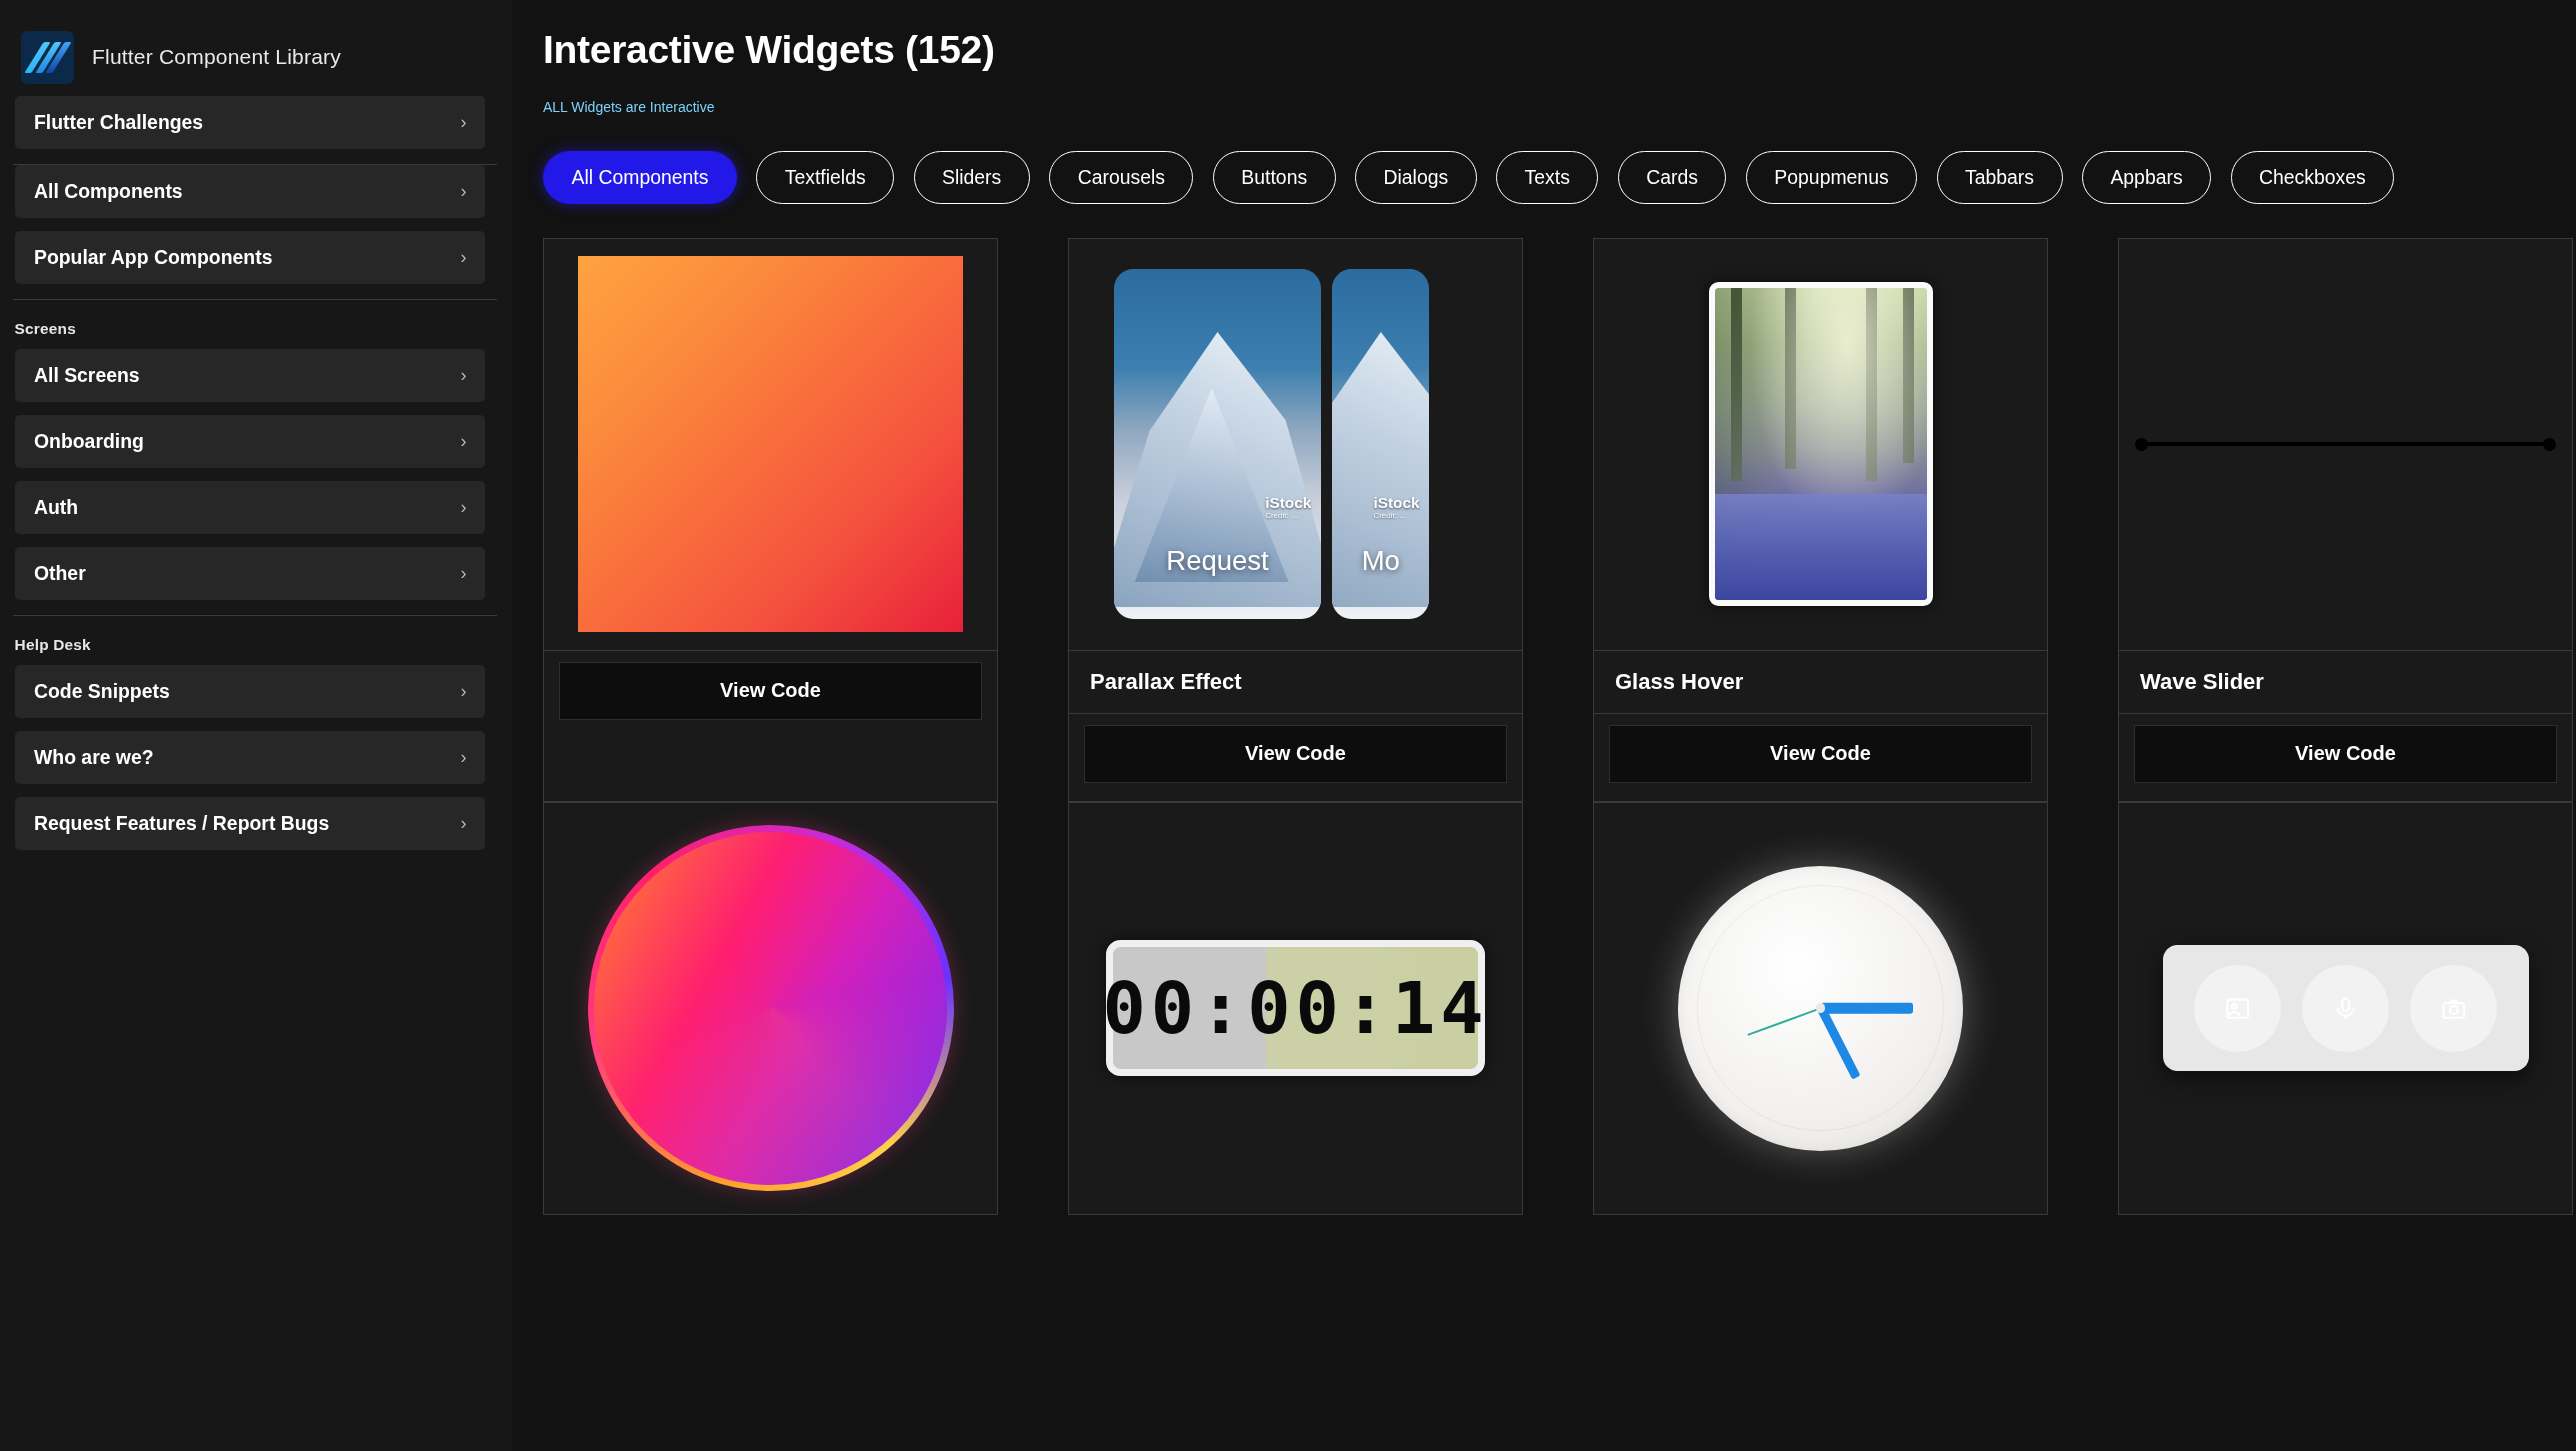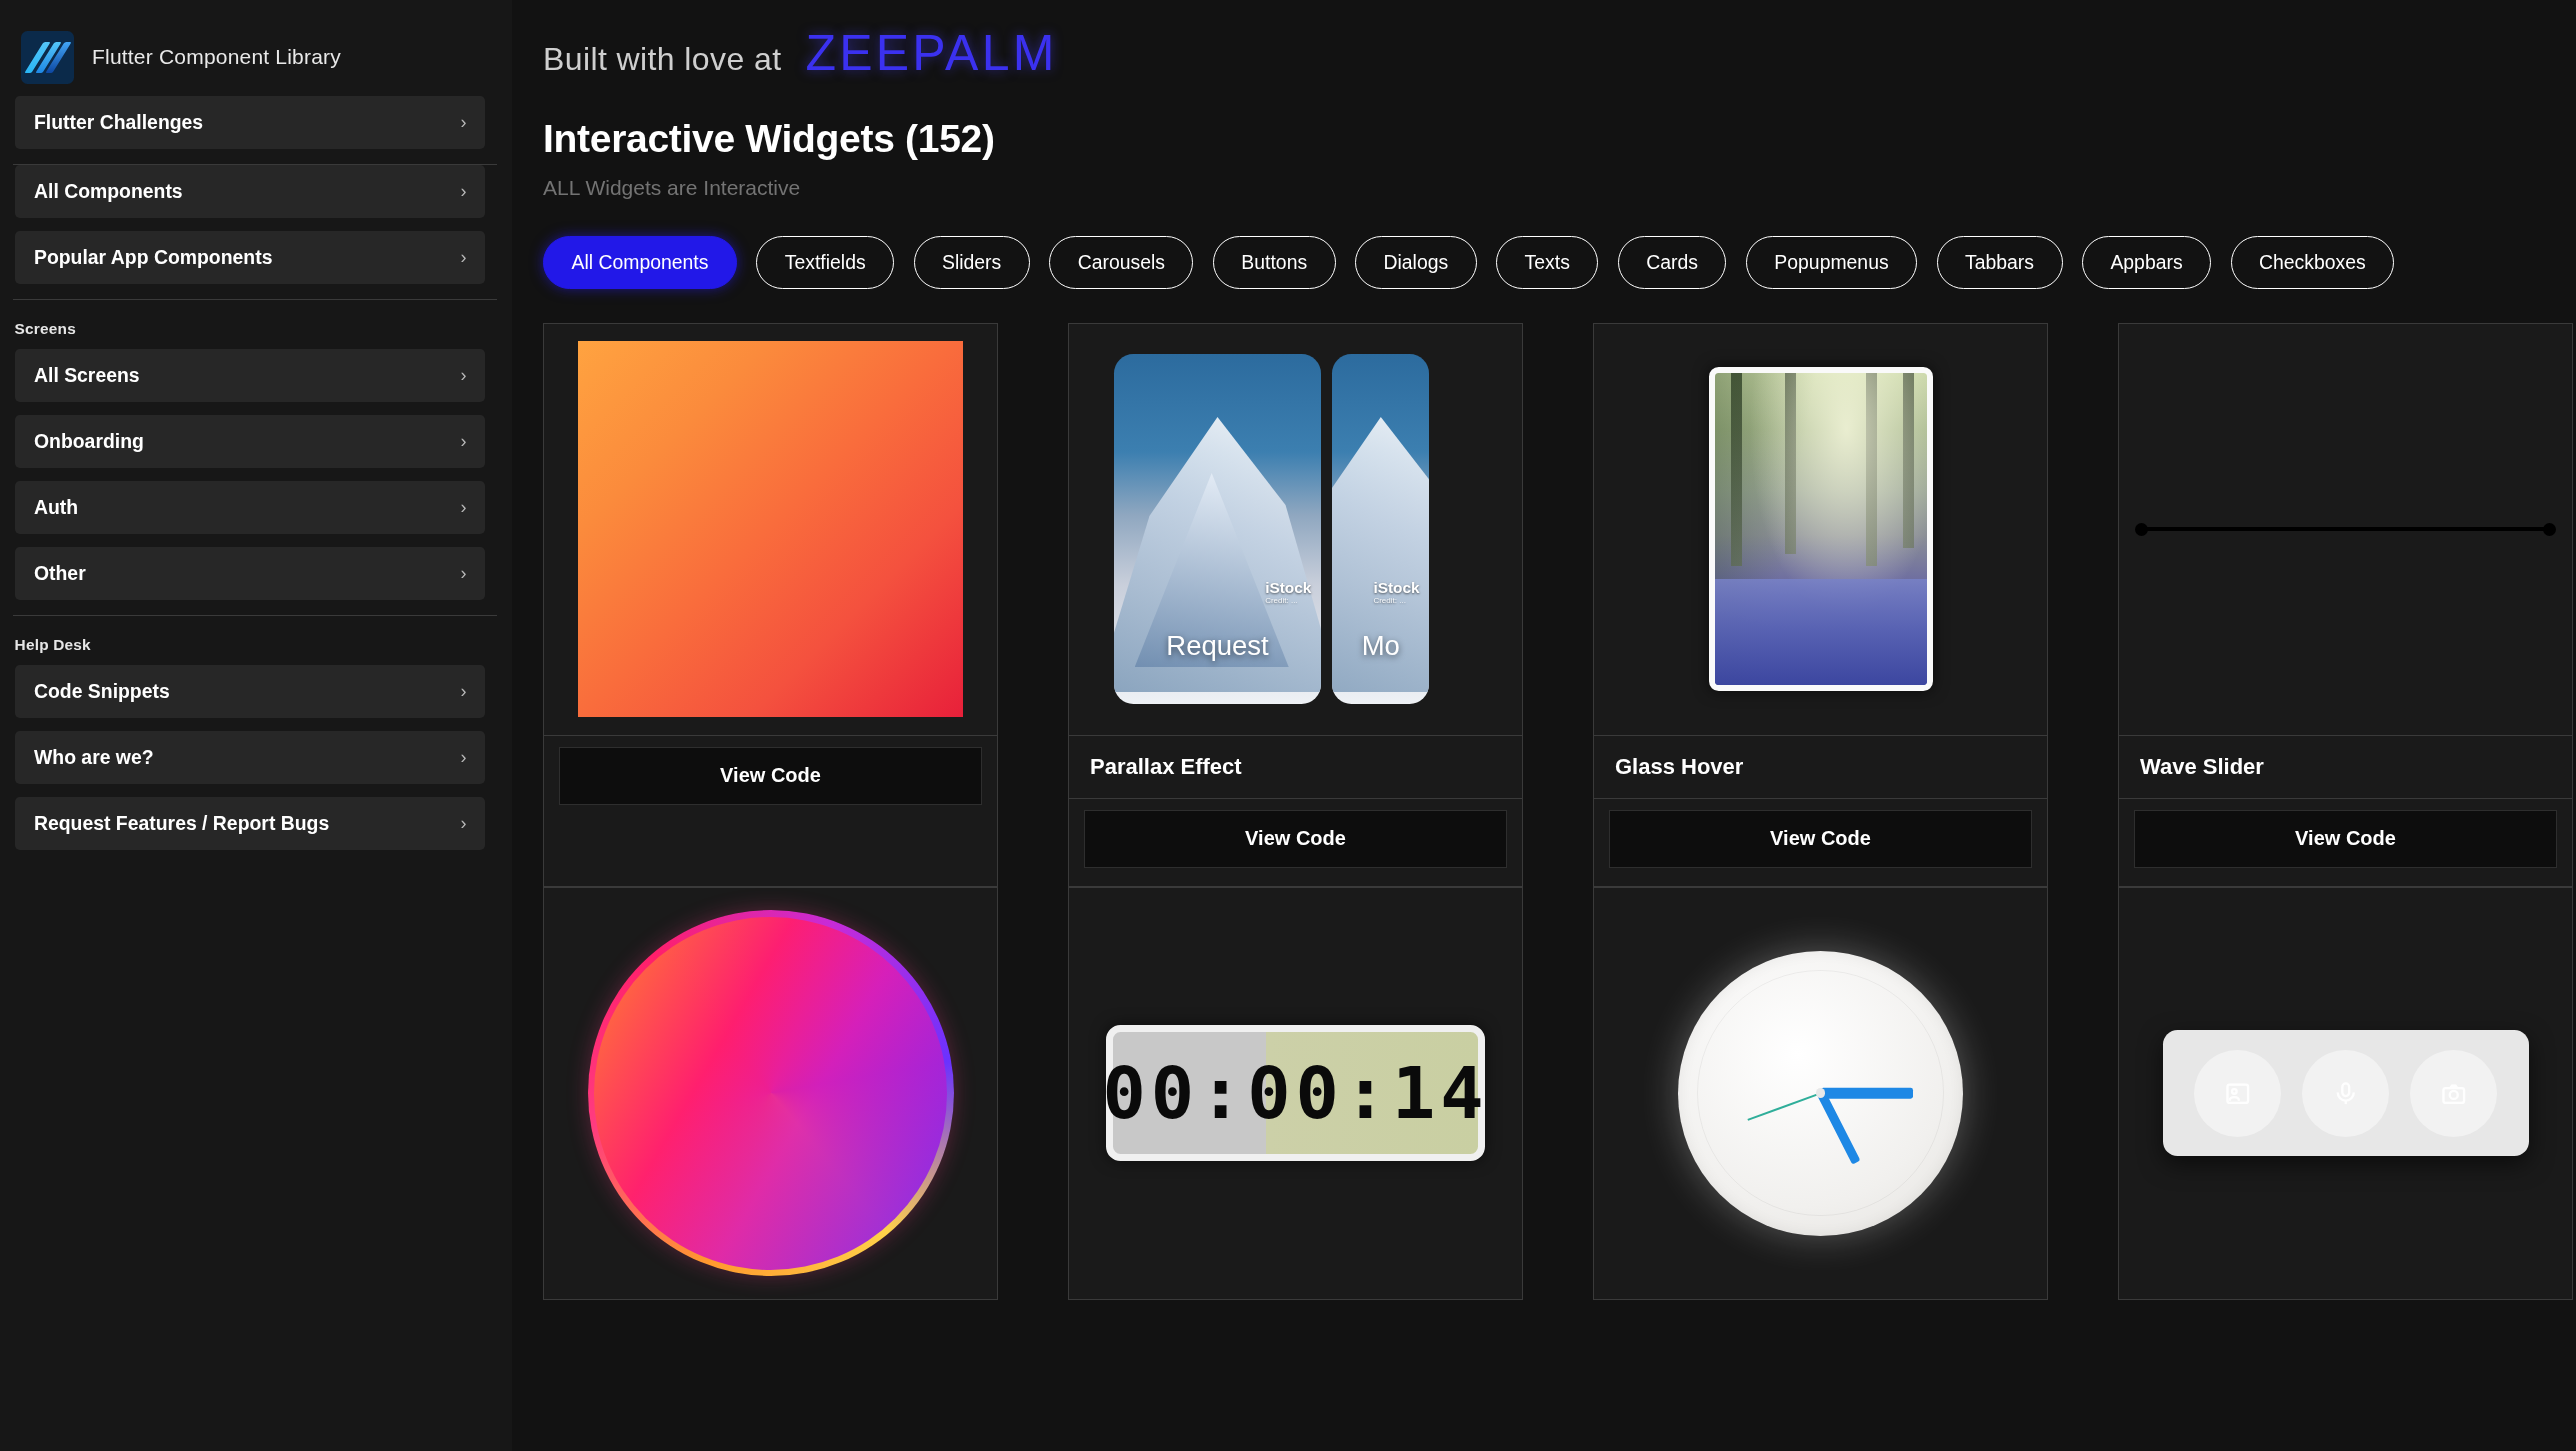--- a/index.html
+++ b/index.html
@@ -83,21 +83,21 @@
     height: 89px;
   }
   .banner-text { color: #cfcfcf; font-size: 32px; font-weight: 300; letter-spacing: 0.4px; }
   .banner-brand {
     color: #3b31f0; font-size: 50px; font-weight: 400;
     letter-spacing: 3.2px;
     text-shadow: 0 0 11.3px rgba(70,60,245,.55);
   }
   .page-head { padding: 27.5px 0 0 31px; }
   .page-title { color: #ffffff; font-size: 39px; font-weight: bold; letter-spacing: -0.3px; }
-  .page-sub { color: #737373; font-size: 21px; font-weight: 400; margin-top: 15px; }
+  .page-sub { color: #7dd3fc; font-size: 14px; font-weight: 400; margin-top: 27px; }
 
   
   .chips {
     display: flex; gap: 19.4px; align-items: center;
     padding: 36px 0 0 31px;
     white-space: nowrap;
   }
   .chip {
     border: 1.6px solid #ffffff;
     border-radius: 36px;
@@ -377,24 +377,20 @@
       <div class="nav-item">
         <span>Request Features / Report Bugs</span>
         <span class="chev">›</span>
       </div>
 
     </div>
   </aside>
 
   <main class="main">
 
-    <div class="top-banner">
-      <span class="banner-text">Built with love at</span>
-      <span class="banner-brand">ZEEPALM</span>
-    </div>
 
     <div class="page-head">
       <div class="page-title">Interactive Widgets (152)</div>
       <div class="page-sub">ALL Widgets are Interactive</div>
     </div>
 
     <div class="chips">
       <div class="chip selected">All Components</div>
       <div class="chip">Textfields</div>
       <div class="chip">Sliders</div>

